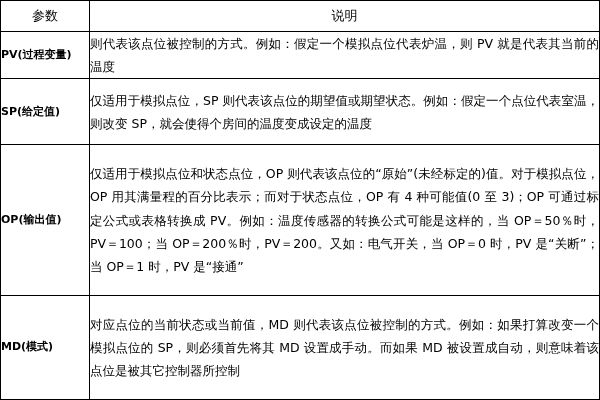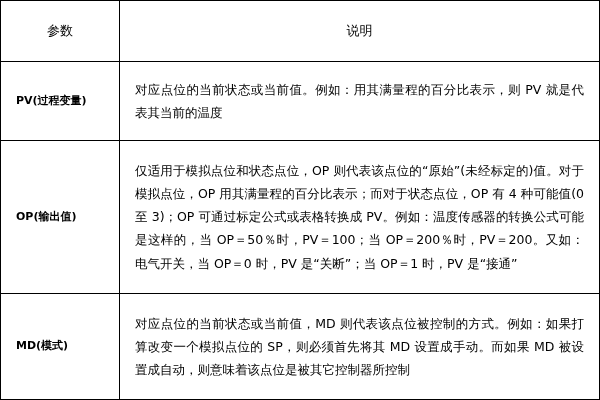--- a/index.html
+++ b/index.html
@@ -15,21 +15,21 @@
   }
   .doc-table {
     width: 600px;
     height: 400px;
     border-collapse: collapse;
     table-layout: fixed;
     background: #ffffff;
   }
   .doc-table td, .doc-table th {
     border: 1px solid #000000;
-    padding: 15px;
+    padding: 0;
     vertical-align: middle;
   }
   .doc-table thead th {
     height: 30px;
     font-weight: normal;
     font-size: 13px;
     text-align: center;
   }
   .col-param {
     width: 88px;
@@ -62,21 +62,25 @@
 <table class="doc-table">
   <thead>
     <tr>
       <th class="col-param hdr-param">参数</th>
       <th class="hdr-desc">说明</th>
     </tr>
   </thead>
   <tbody>
     <tr class="row-pv">
       <td class="param-cell">PV(过程变量)</td>
-      <td class="desc-cell">对应点位的当前状态或当前值。例如：用其满量程的百分比表示，则 PV 就是代表其当前的温度</td>
+      <td class="desc-cell">则代表该点位被控制的方式。例如：假定一个模拟点位代表炉温，则 PV 就是代表其当前的温度</td>
+    </tr>
+    <tr class="row-sp">
+      <td class="param-cell">SP(给定值)</td>
+      <td class="desc-cell">仅适用于模拟点位，SP 则代表该点位的期望值或期望状态。例如：假定一个点位代表室温，则改变 SP，就会使得个房间的温度变成设定的温度</td>
     </tr>
     <tr class="row-op">
       <td class="param-cell">OP(输出值)</td>
       <td class="desc-cell">仅适用于模拟点位和状态点位，OP 则代表该点位的“原始”(未经标定的)值。对于模拟点位，OP 用其满量程的百分比表示；而对于状态点位，OP 有 4 种可能值(0 至 3)；OP 可通过标定公式或表格转换成 PV。例如：温度传感器的转换公式可能是这样的，当 OP＝50％时，PV＝100；当 OP＝200％时，PV＝200。又如：电气开关，当 OP＝0 时，PV 是“关断”；当 OP＝1 时，PV 是“接通”</td>
     </tr>
     <tr class="row-md">
       <td class="param-cell">MD(模式)</td>
       <td class="desc-cell">对应点位的当前状态或当前值，MD 则代表该点位被控制的方式。例如：如果打算改变一个模拟点位的 SP，则必须首先将其 MD 设置成手动。而如果 MD 被设置成自动，则意味着该点位是被其它控制器所控制</td>
     </tr>
   </tbody>

